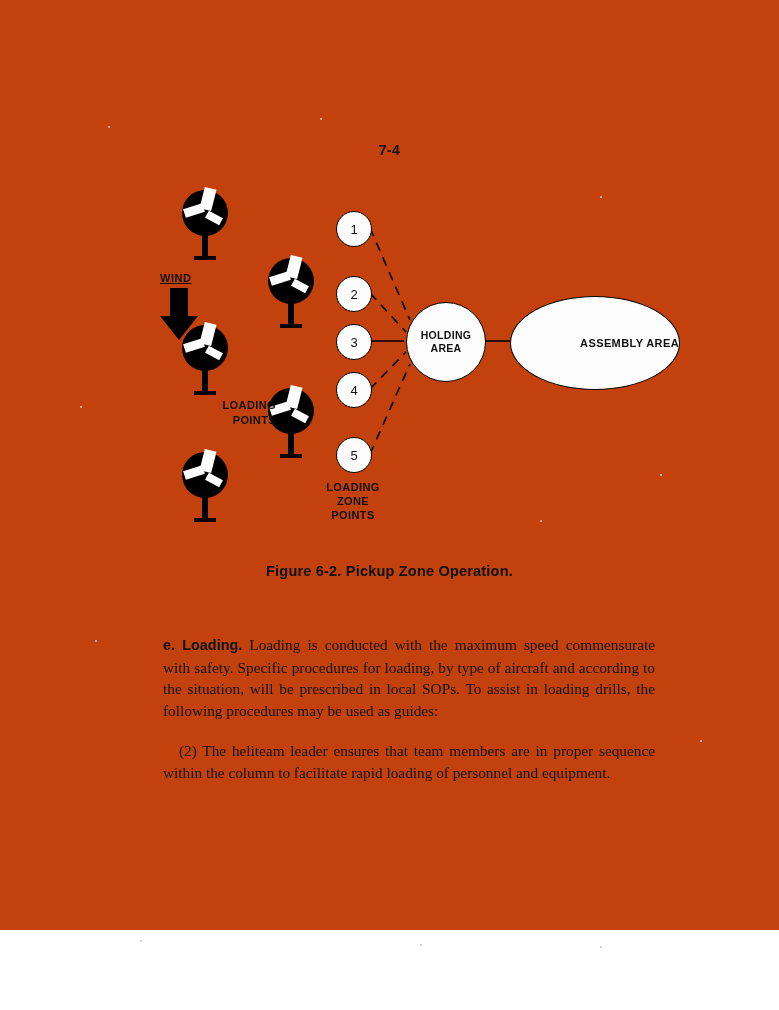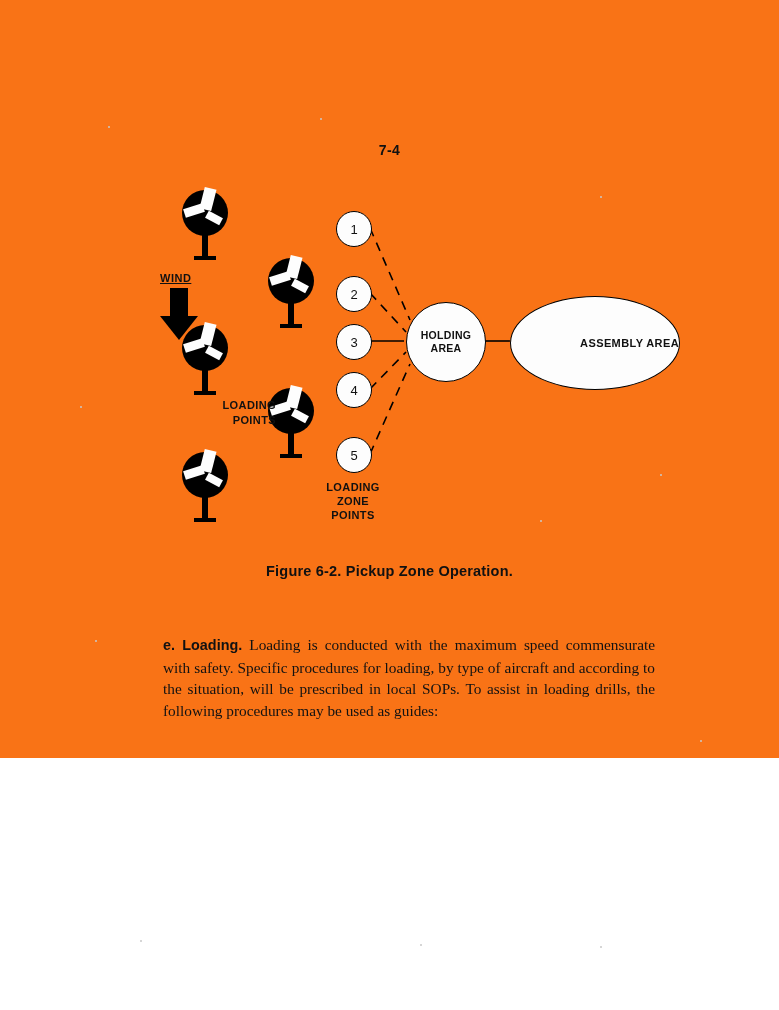--- a/index.html
+++ b/index.html
@@ -12,22 +12,22 @@
     height: 1010px;
     position: relative;
     font-family: "Liberation Serif", serif;
     color: #111111;
     overflow: hidden;
   }
   .page {
     position: absolute;
     left: 0; top: 0;
     width: 779px;
-    height: 758px;
-    background: #f97316;
+    height: 930px;
+    background: #c2410c;
   }
   
   .speckle {
     position: absolute;
     width: 2px; height: 2px;
     background: #c9c9c9;
     border-radius: 50%;
   }
 
   .page-number {
@@ -319,15 +319,16 @@
 
     <div class="assembly-area">
       <span>ASSEMBLY AREA</span>
     </div>
   </div>
 
   <div class="fig-caption">Figure 6-2.  Pickup Zone Operation.</div>
 
   <div class="body-text">
     <p><span class="lead">e.  Loading.</span><span> Loading is conducted with the maximum speed commensurate with safety. Specific procedures for loading, by type of aircraft and according to the situation, will be prescribed in local SOPs. To assist in loading drills, the following procedures may be used as guides:</span></p>
+    <p class="indent">(2)  The heliteam leader ensures that team members are in proper sequence within the column to facilitate rapid loading of personnel and equipment.</p>
   </div>
 
 </div>
 
 </body></html>

